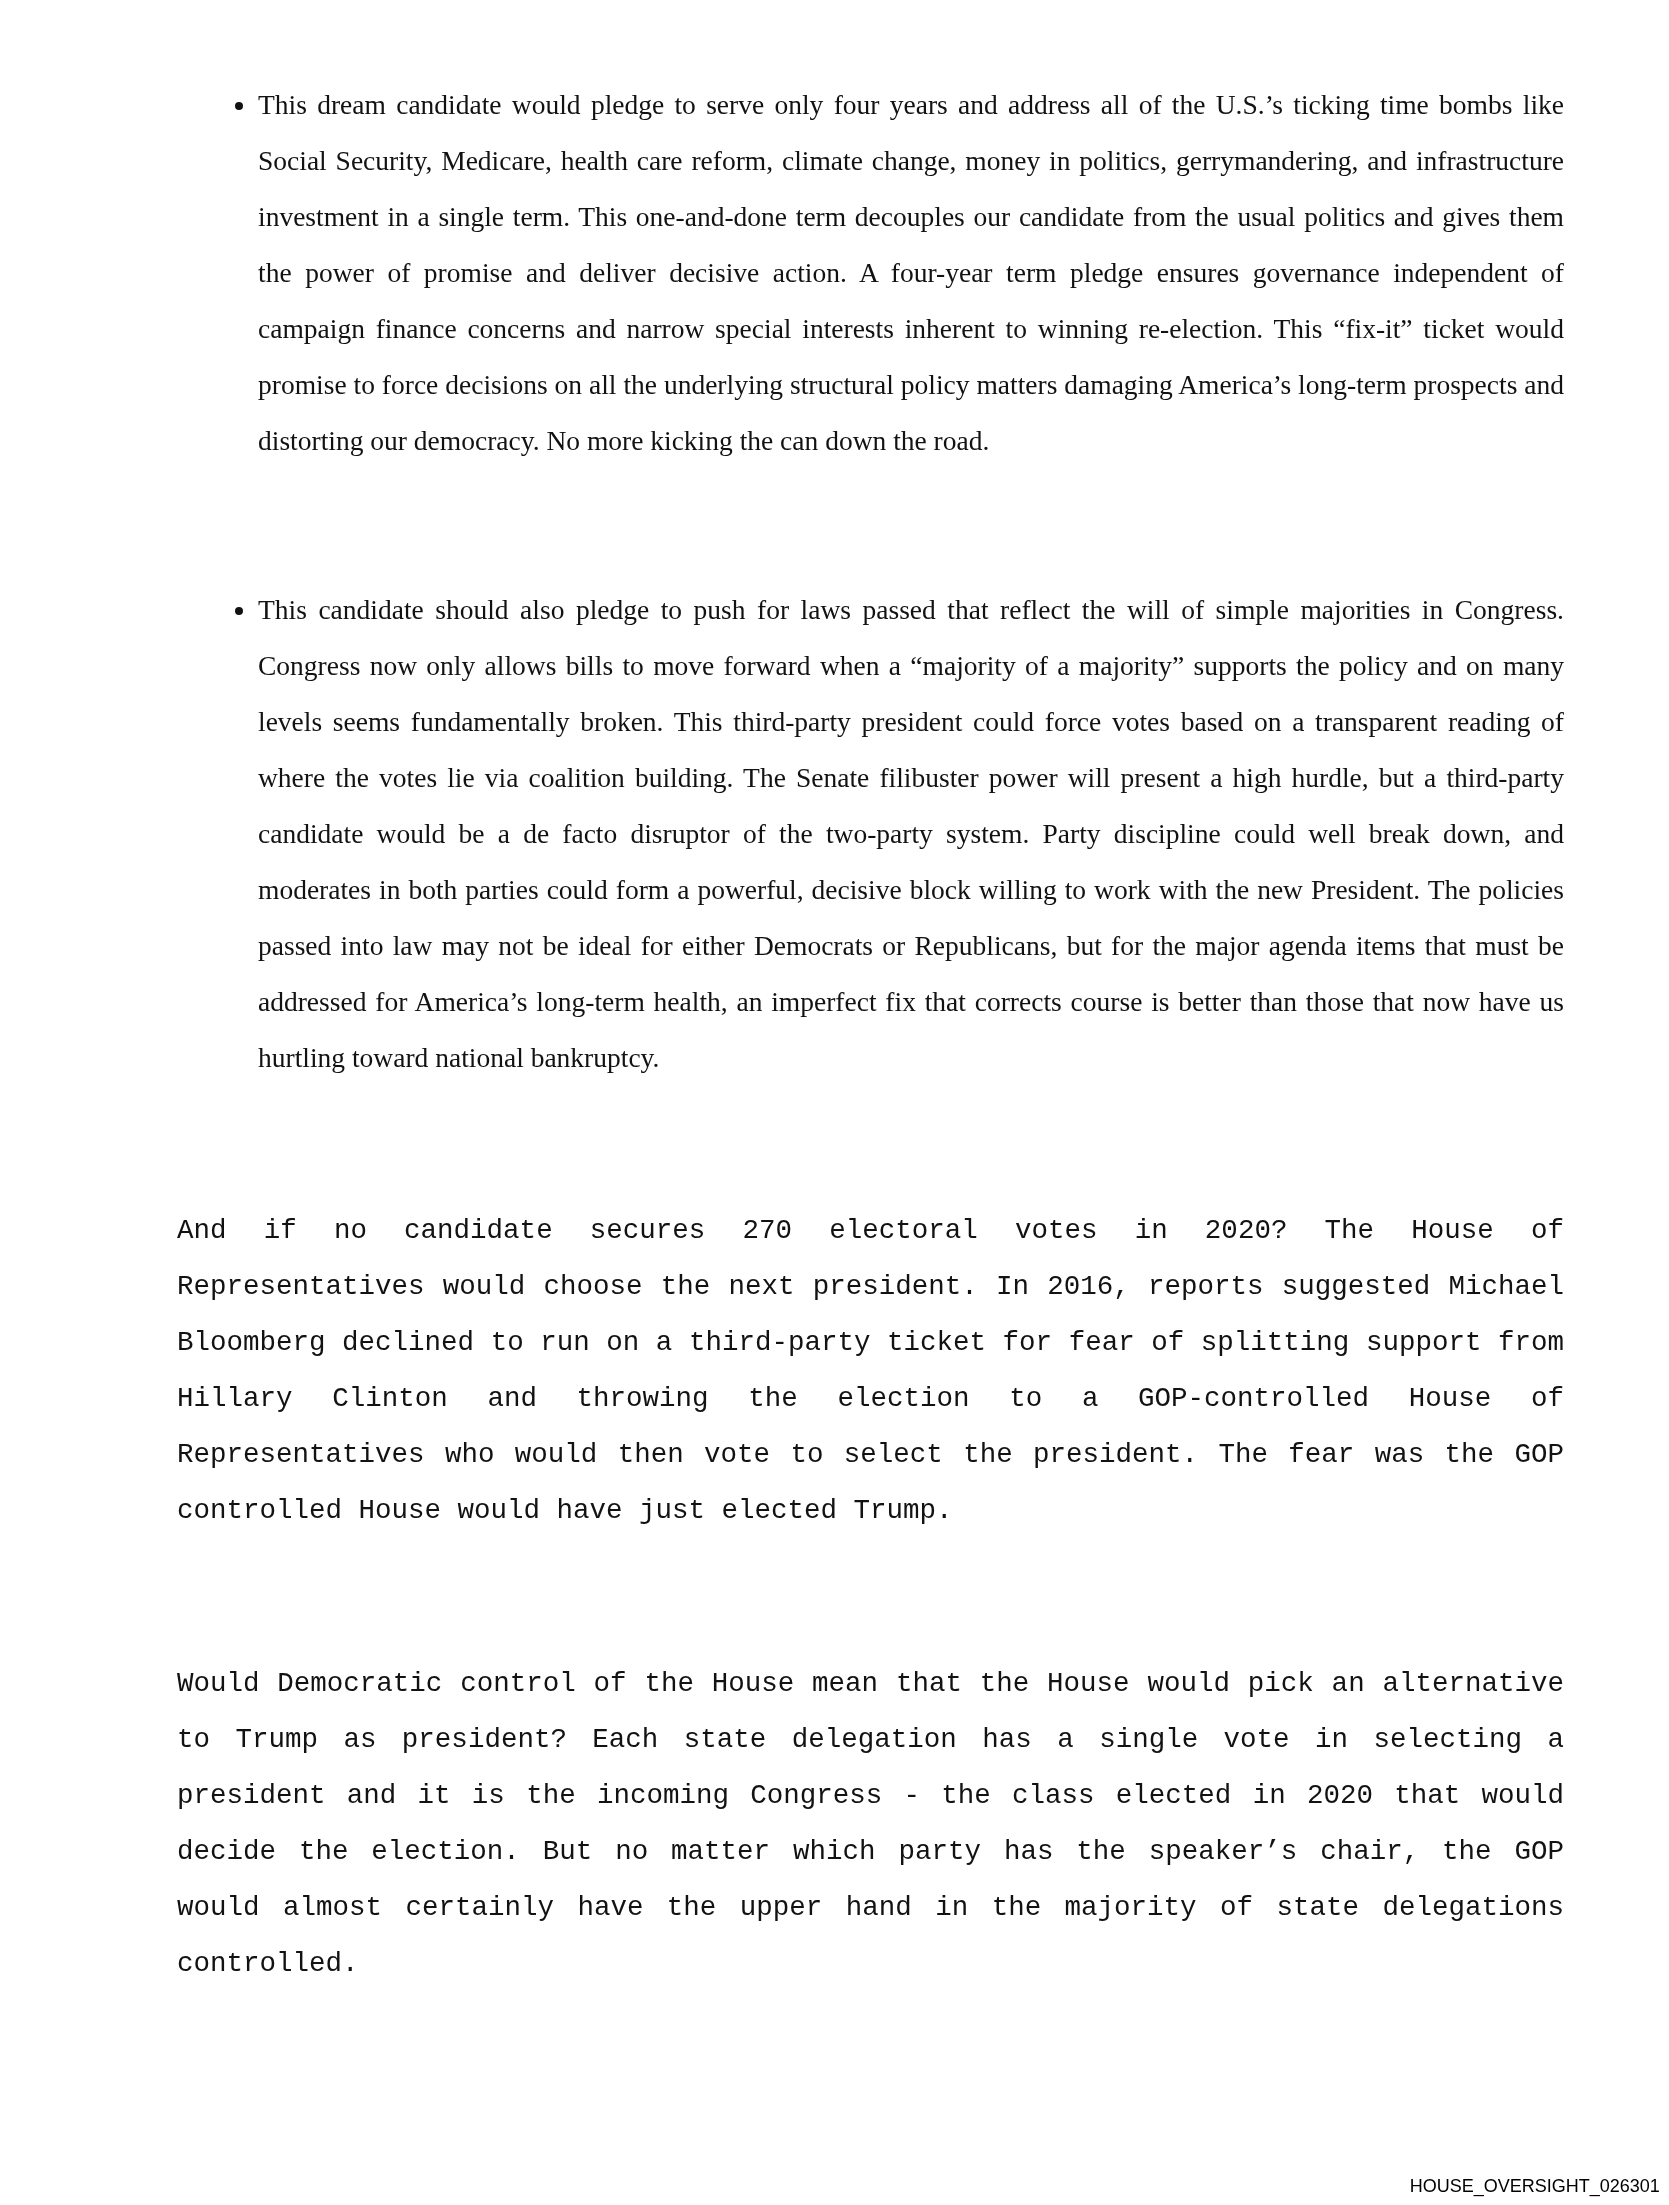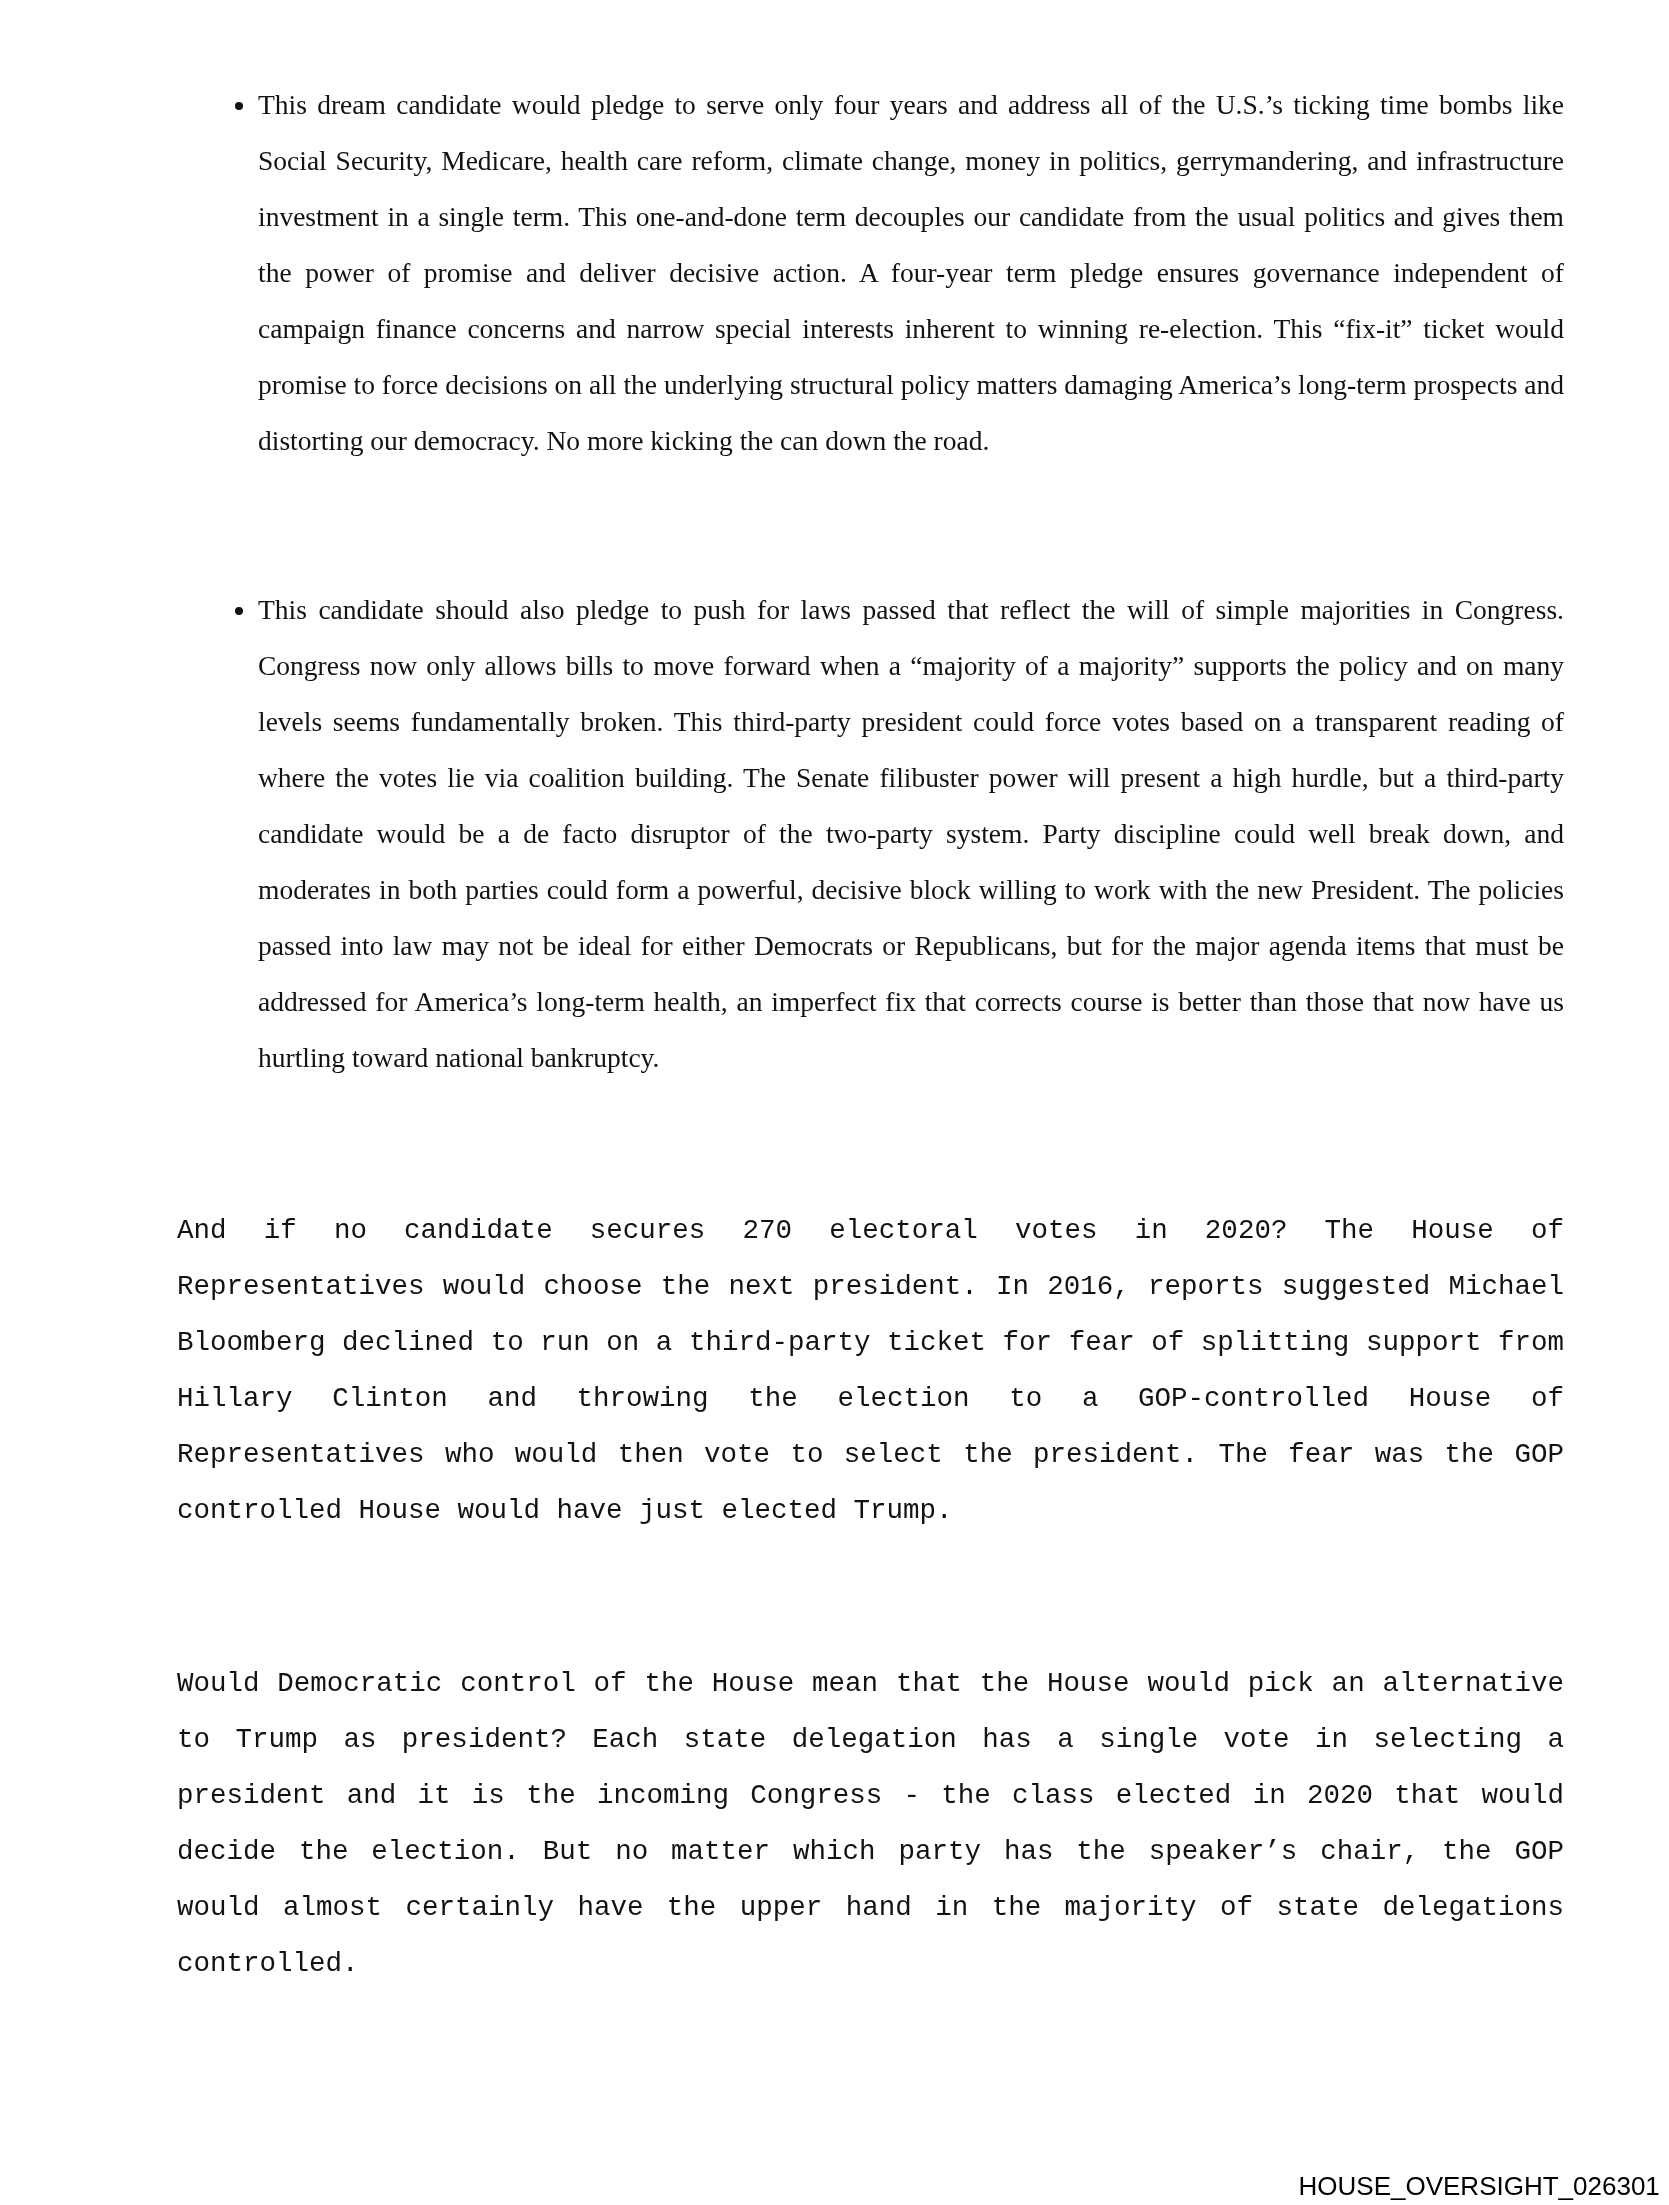--- a/index.html
+++ b/index.html
@@ -37,21 +37,21 @@
   p.para {
     margin: 117px 0 0 0;
     text-align: justify;
     font-family: Liberation Mono, monospace;
   }
   .footer-bates {
     position: absolute;
     right: 9.2px;
     bottom: 3.9px;
     font-family: "Liberation Sans", sans-serif;
-    font-size: 26px;
+    font-size: 18px;
     line-height: 30px;
     color: #000000;
     text-align: center;
   }
 </style>
 </head>
 <body>
 
 <div class="page">
   <div class="content">

